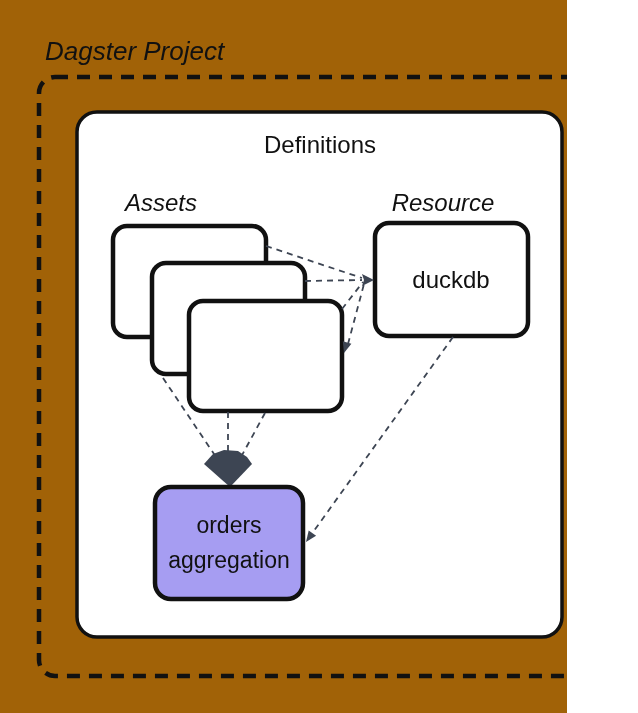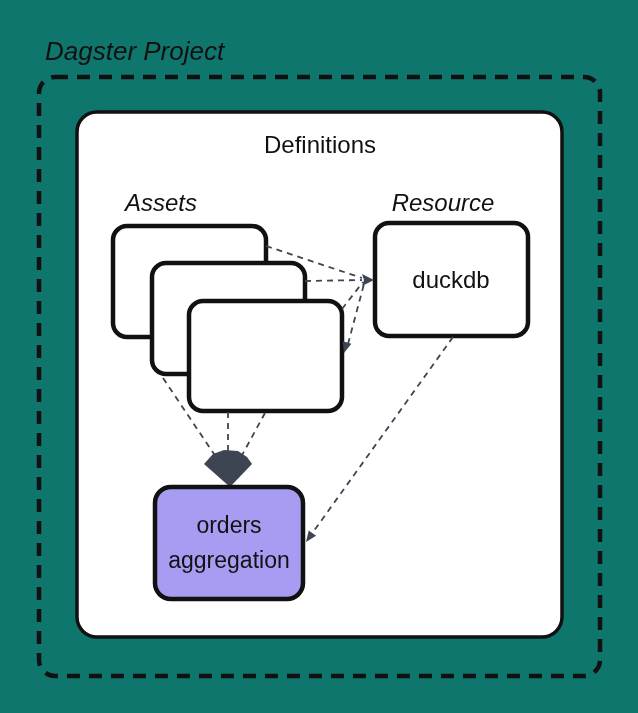--- a/index.html
+++ b/index.html
@@ -2,23 +2,23 @@
 <html><head>
 <meta charset="utf-8">
 <style>
   html, body {
     margin: 0;
     padding: 0;
     background: #ffffff;
   }
   .stage {
     position: relative;
-    width: 638px;
+    width: 567px;
     height: 713px;
-    background: #0f766e;
+    background: #a16207;
     font-family: "Liberation Sans", sans-serif;
     overflow: hidden;
   }
   svg text {
     fill: #111111;
     font-family: "Liberation Sans", sans-serif;
   }
   .t-title {
     font-size: 26px;
     font-style: italic;

